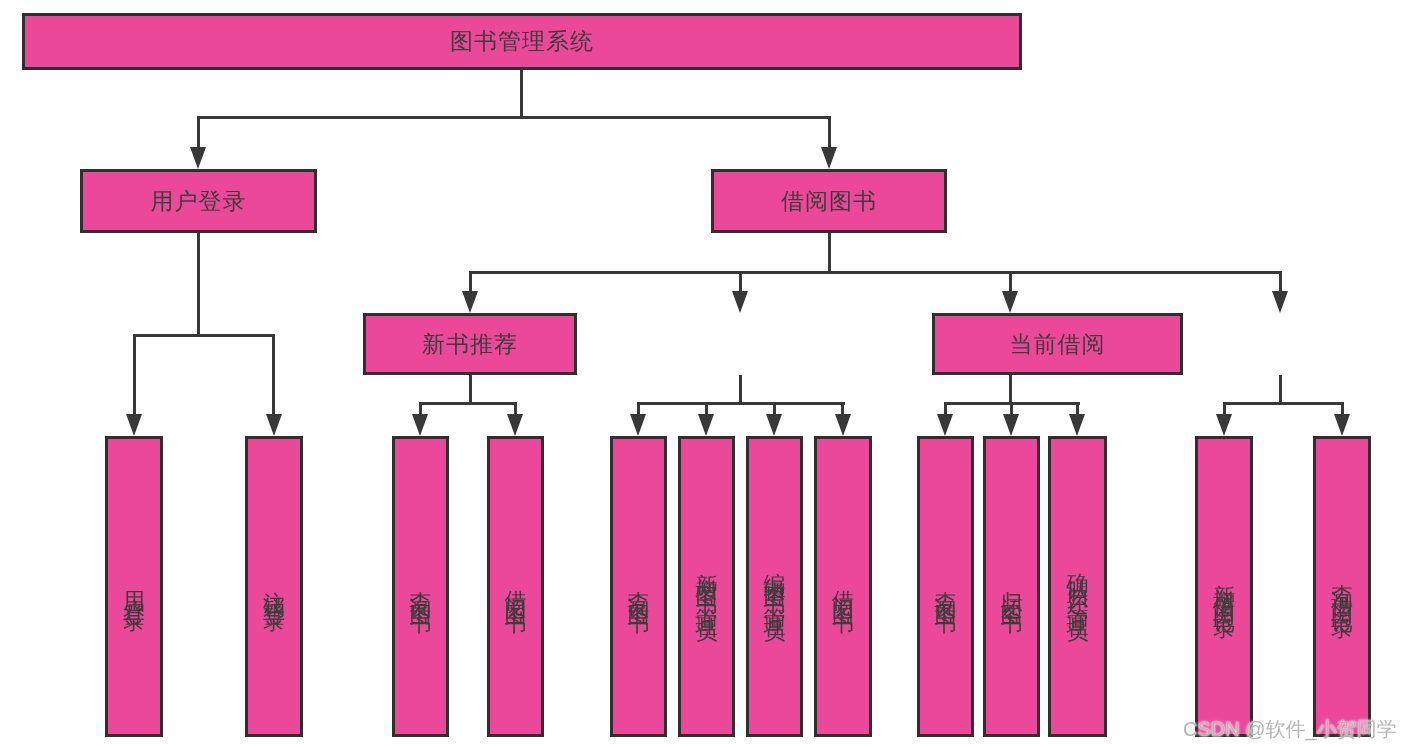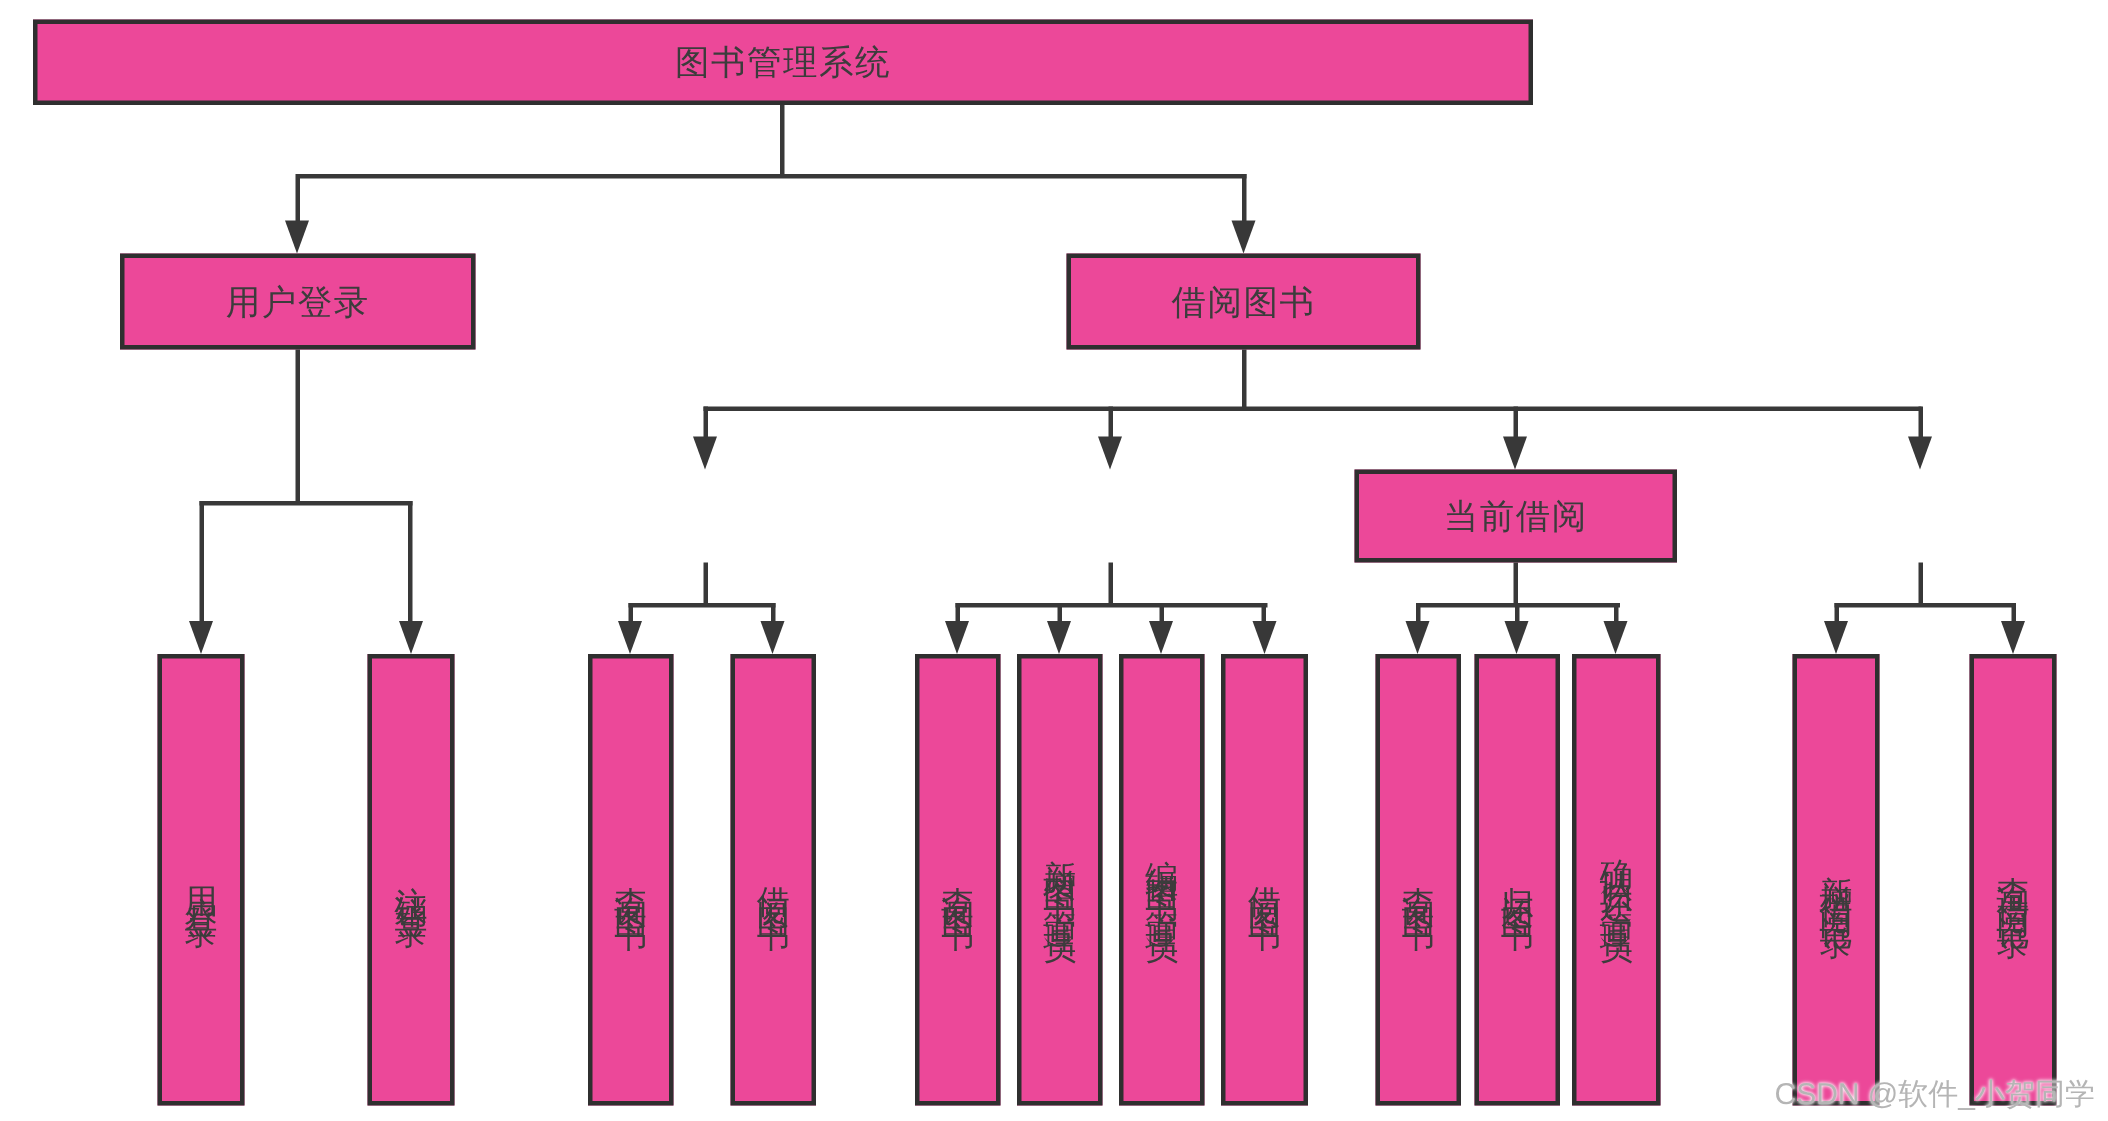--- a/index.html
+++ b/index.html
@@ -83,21 +83,24 @@
   <div class="hline" style="left:469px;top:271px;width:812px;height:3px;"></div>
   <div class="vline" style="left:469px;top:271px;width:3px;height:22px;"></div>
   <div class="arrow" style="left:462px;top:291px;"></div>
   <div class="vline" style="left:739px;top:271px;width:3px;height:22px;"></div>
   <div class="arrow" style="left:732px;top:291px;"></div>
   <div class="vline" style="left:1009px;top:271px;width:3px;height:22px;"></div>
   <div class="arrow" style="left:1002px;top:291px;"></div>
   <div class="vline" style="left:1279px;top:271px;width:3px;height:22px;"></div>
   <div class="arrow" style="left:1272px;top:291px;"></div>
 
-  <div class="node" style="left:903px;top:313px;width:215px;height:62px;">
+  <div class="node" style="left:363px;top:313px;width:214px;height:62px;">
+    <span>新书推荐</span>
+  </div>
+  <div class="node" style="left:932px;top:313px;width:251px;height:62px;">
     <span>当前借阅</span>
   </div>
 
   <div class="vline" style="left:469px;top:375px;width:3px;height:29px;"></div>
   <div class="hline" style="left:419px;top:402px;width:98px;height:3px;"></div>
   <div class="vline" style="left:419px;top:402px;width:3px;height:13px;"></div>
   <div class="arrow" style="left:412px;top:414px;"></div>
   <div class="vline" style="left:514px;top:402px;width:3px;height:13px;"></div>
   <div class="arrow" style="left:507px;top:414px;"></div>
 

